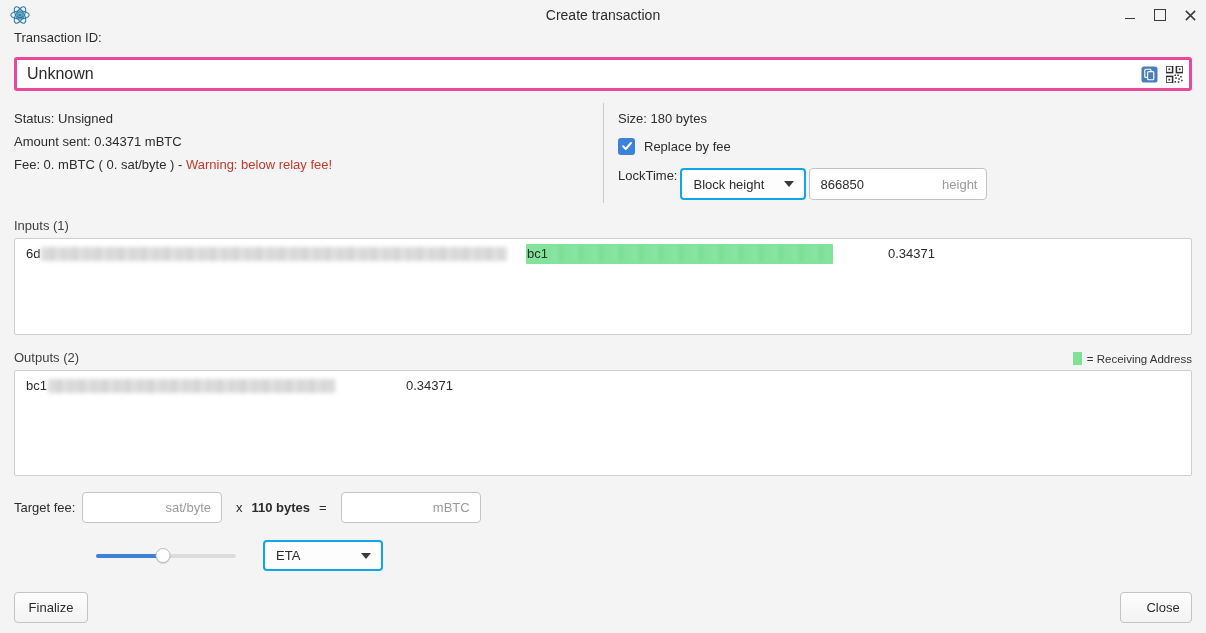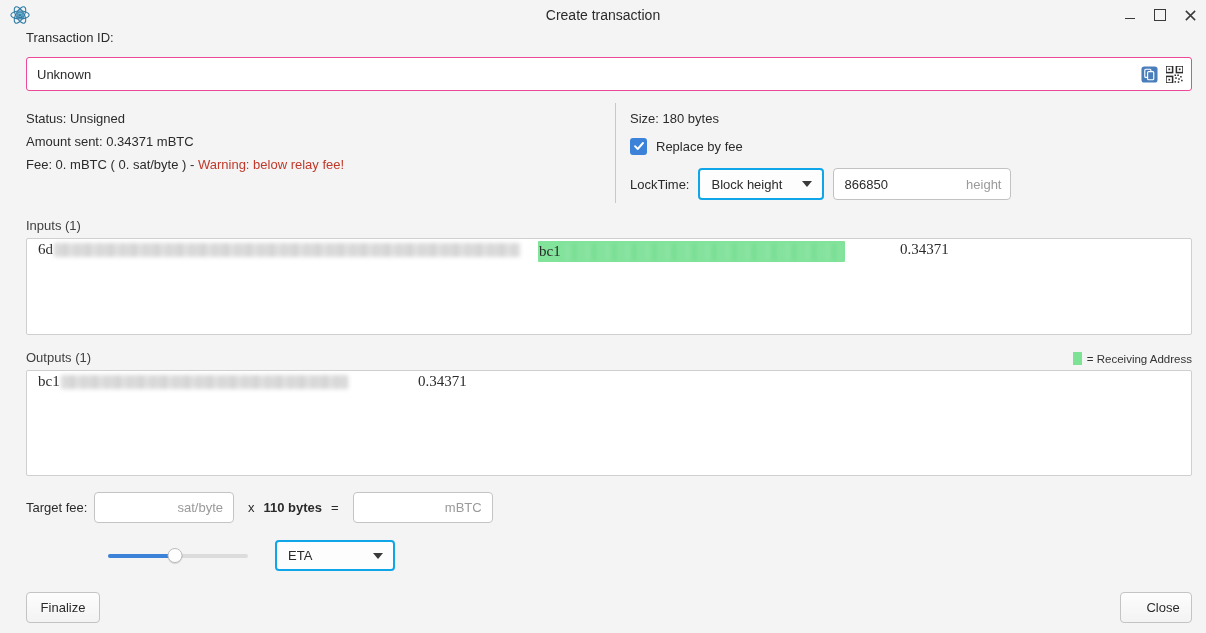--- a/index.html
+++ b/index.html
@@ -61,41 +61,40 @@
   .win-max::after {
     content: "";
     display: block;
     width: 10px; height: 10px;
     border: 1.5px solid #3a3a3a;
   }
 
   
   .content {
     padding: 0 14px;
-    margin-left: 12px;
   }
   .field-label {
     font-size: 13px;
     color: #2b2b2b;
     margin-bottom: 6px;
   }
 
   .txid-row {
     position: relative;
     margin-top: 12px;
   }
   .txid-input {
     width: 100%;
     height: 34px;
-    border: 1px solid #ec4899;
+    border: 3px solid #ec4899;
     border-radius: 3px;
     background: #ffffff;
     padding: 0 80px 0 10px;
     font-family: "Liberation Sans", sans-serif;
-    font-size: 13px;
+    font-size: 16px;
     color: #2b2b2b;
     outline: none;
   }
   .txid-icons {
     position: absolute;
     right: 9px; top: 0; bottom: 0;
     display: flex; align-items: center; gap: 7px;
   }
   .icon-btn {
     width: 18px; height: 18px;
@@ -144,22 +143,22 @@
     border-radius: 3px;
     background: #3b82d8;
     display: flex; align-items: center; justify-content: center;
     cursor: pointer;
     flex: none;
   }
   .checkbox svg { display: block; }
 
   .locktime-row {
     display: flex;
-    align-items: center;
-    gap: 9px;
+    align-items: flex-start;
+    gap: 3px;
     margin-top: 10px;
   }
   .combo {
     position: relative;
     height: 32px;
     border: 2px solid #0ea5e9;
     border-radius: 4px;
     background: #fdfdfd;
     display: flex;
     align-items: center;
@@ -221,25 +220,25 @@
   }
   .io-box {
     border: 1px solid #cfcfcf;
     background: #ffffff;
     border-radius: 2px;
   }
   .io-inputs { height: 97px; }
   .io-outputs { height: 106px; }
   .io-row {
     display: flex;
-    align-items: flex-start;
+    align-items: center;
     height: 25px;
     padding: 0 0 0 11px;
-    font-family: Liberation Serif, serif;
-    font-size: 15px;
+    font-family: Liberation Sans, sans-serif;
+    font-size: 13px;
     color: #2b2b2b;
     margin-top: 2px;
   }
   .addr-cell { display: flex; align-items: center; white-space: nowrap; }
   .redacted {
     display: inline-block;
     height: 14px;
     margin-left: 1px;
     border-radius: 1px;
     background: repeating-linear-gradient(90deg,
@@ -460,21 +459,21 @@
       </span>
       <span class="addr-cell green-hl" style="width:307px">
         <span>bc1</span>
         <span class="redacted-green" style="width:281px"></span>
       </span>
       <span style="margin-left:55px">0.34371</span>
     </div>
   </div>
 
   <div class="section-head">
-    <span class="section-title">Outputs (1)</span>
+    <span class="section-title">Outputs (2)</span>
     <span class="legend">
       <span class="legend-swatch"></span>
       <span>= Receiving Address</span>
     </span>
   </div>
   <div class="io-box io-outputs">
     <div class="io-row">
       <span class="addr-cell" style="width:380px">
         <span>bc1</span>
         <span class="redacted" style="width:287px"></span>

